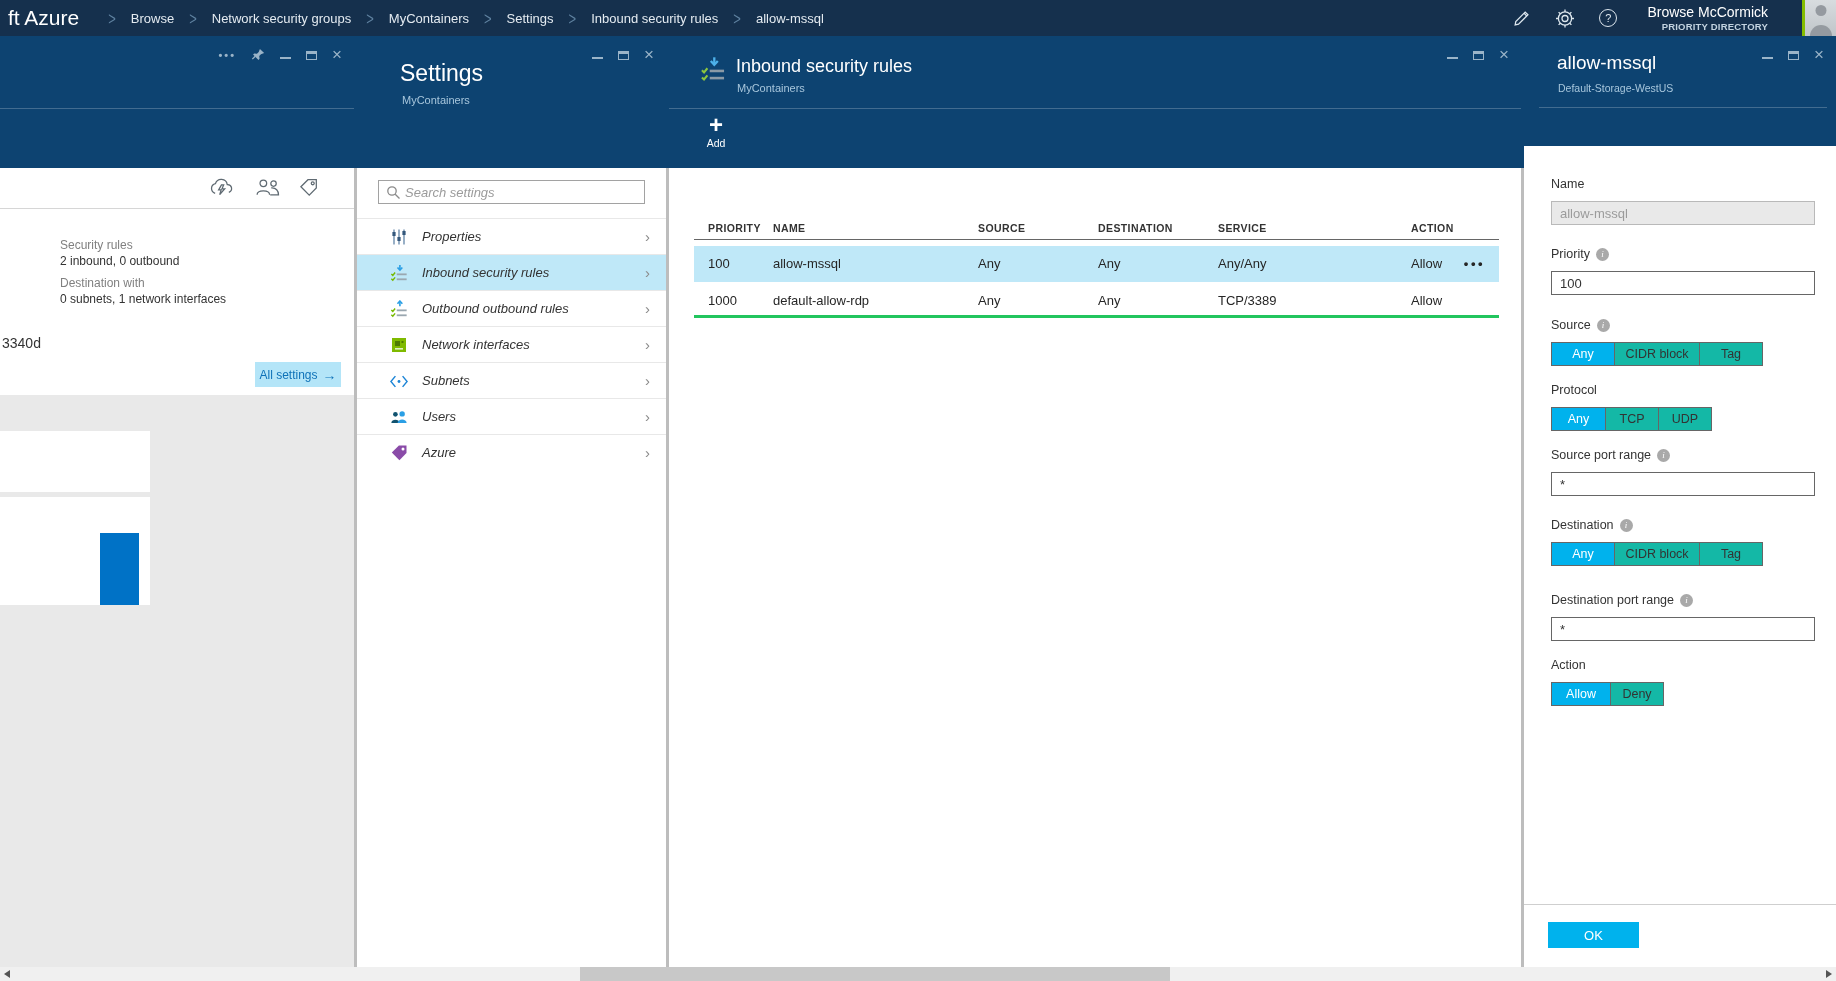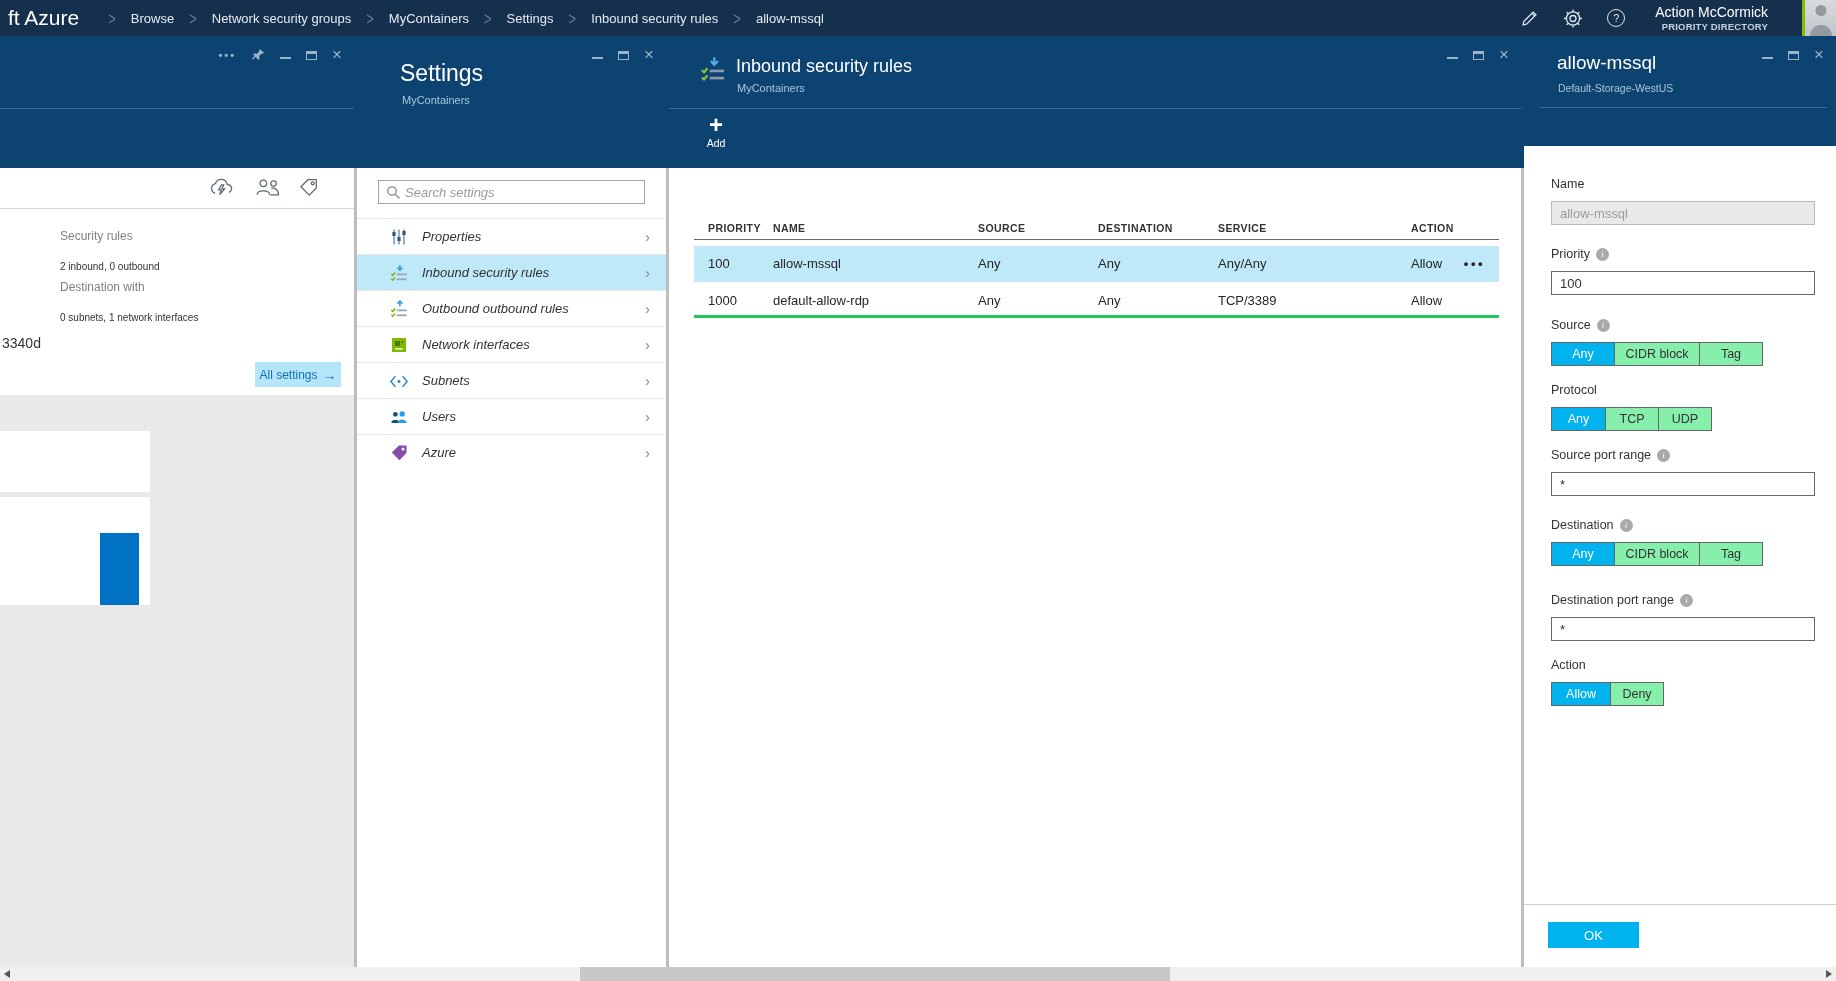--- a/index.html
+++ b/index.html
@@ -48,23 +48,23 @@
   .searchbox input { position:absolute; left:26px; right:4px; top:0; height:22px; border:0; outline:none;
     font-size:13px; color:#333; font-family:inherit; background:transparent; width:calc(100% - 30px); }
   .searchbox input::placeholder { font-style:italic; color:#9b9b9b; }
 
   
   .blade-overview { left:0; width:354px; }
   .ov-white { position:absolute; top:132px; left:0; right:0; height:227px; background:#fff; }
   .ov-icons { position:absolute; top:9px; right:36px; display:flex; gap:18px; align-items:center; }
   .ov-icons span { cursor:pointer; }
   .ov-divider { position:absolute; top:40px; left:0; right:0; height:1px; background:#d6d6d6; }
-  .ov-stats { position:absolute; top:53px; left:60px; }
+  .ov-stats { position:absolute; top:62px; left:60px; }
   .stat-label { font-size:12px; color:#808080; margin-top:8px; }
-  .stat-value { font-size:10px; color:#333; margin-top:18px; }
+  .stat-value { font-size:12px; color:#333; margin-top:2px; }
   .resource-id { position:absolute; top:167px; left:2px; font-size:14px; color:#333; }
   .all-settings { position:absolute; top:194px; left:255px; width:86px; height:25px; background:#b4e5f8;
     border:0; color:#0f72b8; font-size:12px; cursor:pointer; font-family:inherit;
     display:flex; align-items:center; justify-content:center; gap:5px; }
   .all-settings .arrow { font-size:14px; font-weight:bold; }
   .ov-gray { position:absolute; top:359px; left:0; right:0; bottom:0; background:#e9e9e9; }
   .tile { position:absolute; left:0; width:150px; background:#fff; }
   .tile-a { top:36px; height:61px; }
   .tile-b { top:102px; height:108px; }
   .metric-bar { position:absolute; left:100px; top:36px; width:39px; height:72px; background:#0072c6; }
@@ -110,21 +110,21 @@
   .blade-form .hdr-divider { top:71px; left:15px; right:9px; }
   .fgroup { position:absolute; left:27px; width:264px; }
   .f-label { font-size:12.5px; color:#333; height:16px; display:flex; align-items:center; gap:6px; }
   .info-dot { width:13px; height:13px; border-radius:50%; background:#a9a9a9; color:#fff;
     font-size:9px; font-family:"Liberation Serif","DejaVu Serif",serif; font-style:italic;
     display:inline-flex; align-items:center; justify-content:center; }
   .f-input { margin-top:9px; width:264px; height:24px; border:1px solid #666; padding:0 8px;
     font-size:13px; color:#333; font-family:inherit; background:#fff; display:block; }
   .f-input:disabled { background:#e9e9e9; border-color:#b9b9b9; color:#9b9b9b; }
   .seg { margin-top:9px; display:flex; }
-  .seg button { height:24px; border:1px solid #666; background:#86efac; font-size:12.5px; color:#333;
+  .seg button { height:24px; border:1px solid #666; background:#14b8a6; font-size:12.5px; color:#333;
     margin-left:-1px; font-family:inherit; cursor:pointer; padding:0; }
   .seg button:first-child { margin-left:0; }
   .seg button.sel { background:#00b2ed; color:#fff; }
   .seg-3a button:nth-child(1){ width:64px; } .seg-3a button:nth-child(2){ width:86px; } .seg-3a button:nth-child(3){ width:64px; }
   .seg-3b button:nth-child(1){ width:55px; } .seg-3b button:nth-child(2){ width:54px; } .seg-3b button:nth-child(3){ width:54px; }
   .seg-2 button:nth-child(1){ width:60px; } .seg-2 button:nth-child(2){ width:54px; }
   .g-name{ top:140px; } .g-priority{ top:210px; } .g-source{ top:281px; } .g-protocol{ top:346px; }
   .g-srcport{ top:411px; } .g-dest{ top:481px; } .g-destport{ top:556px; } .g-action{ top:621px; }
   .form-footer-line { position:absolute; top:868px; left:0; right:0; height:1px; background:#cfcfcf; }
   .ok-btn { position:absolute; top:886px; left:24px; width:91px; height:26px; background:#00b2ed;
@@ -165,21 +165,21 @@
     </span>
     <span class="tb-icon">
       <svg width="21" height="21" viewBox="0 0 20 20" fill="none" stroke="#dde7ee" stroke-width="1.3">
         <circle cx="10" cy="10" r="3"></circle>
           <circle cx="10" cy="10" r="6.6"></circle>
         <path d="M10 3.4 V1 M10 16.6 V19 M3.4 10 H1 M16.6 10 H19 M5.3 5.3 L3.6 3.6 M14.7 14.7 L16.4 16.4 M14.7 5.3 L16.4 3.6 M5.3 14.7 L3.6 16.4"></path>
       </svg>
     </span>
     <span class="help-circle">?</span>
     <div class="user-info">
-      <div class="user-name">Action McCormick</div>
+      <div class="user-name">Browse McCormick</div>
       <div class="user-dir">PRIORITY DIRECTORY</div>
     </div>
     <div class="avatar">
       <span class="head"></span>
       <span class="torso"></span>
     </div>
   </div>
 </header>
 
 <div class="workspace">

